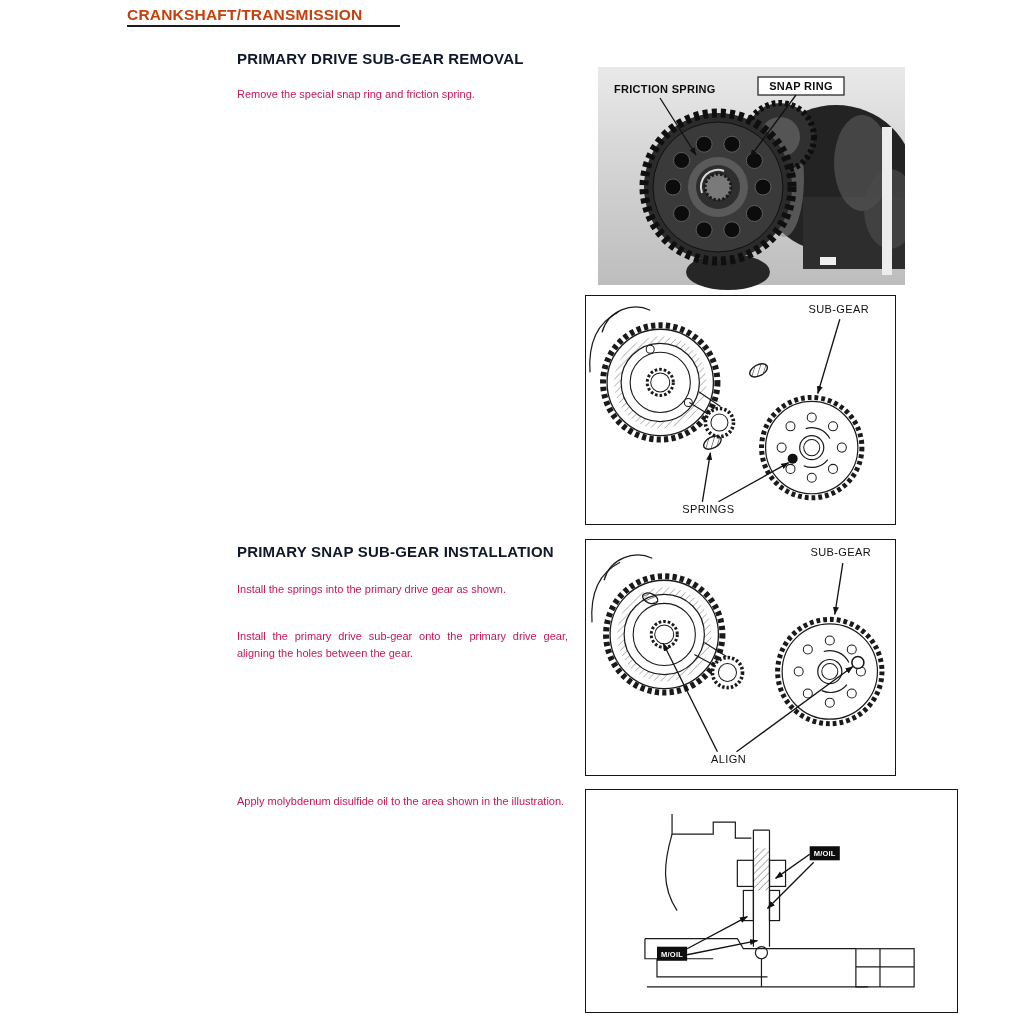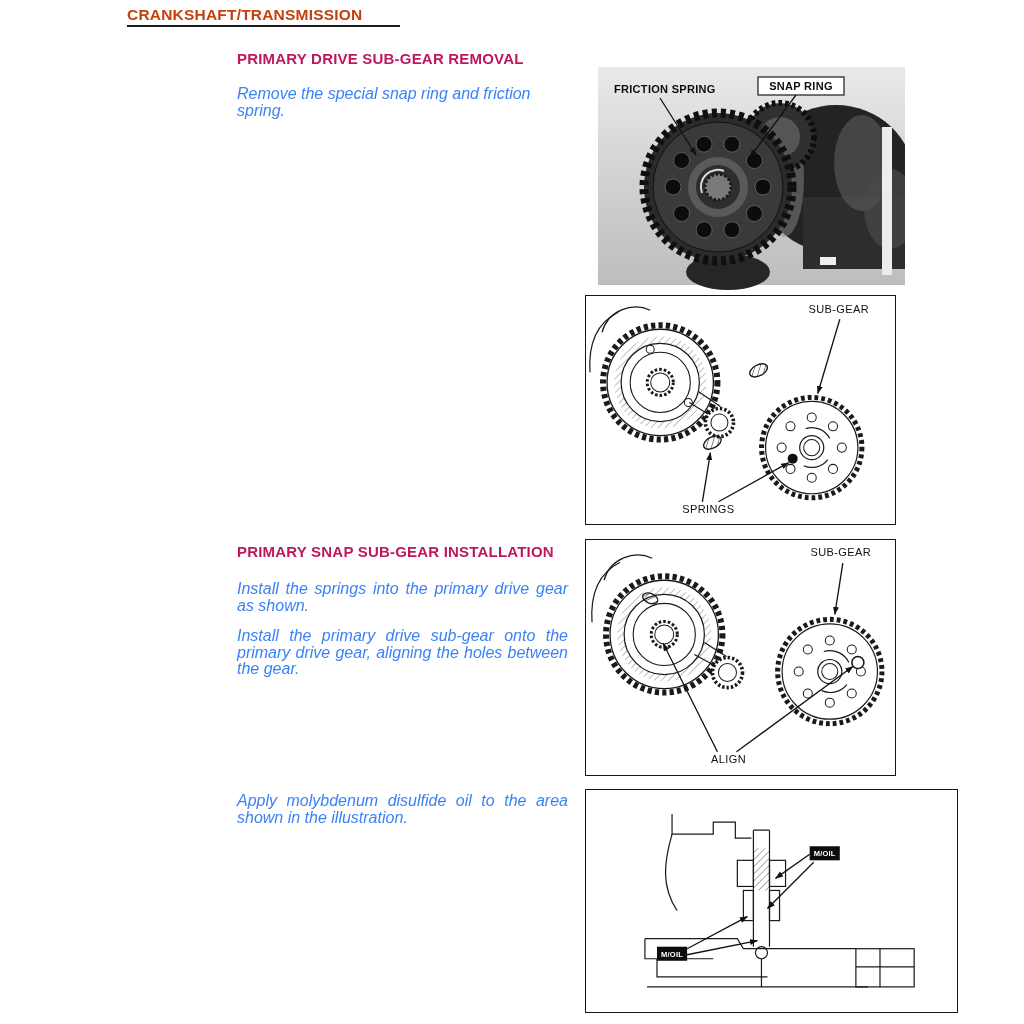--- a/index.html
+++ b/index.html
@@ -11,25 +11,25 @@
   .page { position:absolute; inset:0; background:#fff; }
 
   .page-header {
     position:absolute; left:127px; top:6px;
     font-size:15.5px; font-weight:bold; letter-spacing:.2px; color:#c2410c;
   }
   .header-rule {
     position:absolute; left:127px; top:25px; width:273px; height:2.2px; background:#1c1c1c;
   }
   .h2 {
-    position:absolute; font-size:15px; font-weight:bold; letter-spacing:.2px; color:#be185d;
+    position:absolute; font-size:15px; font-weight:bold; letter-spacing:.2px; color:#0f172a;
     width:360px;
   }
   .para {
-    position:absolute; font-size:16px; line-height:16.5px; color:#3b82f6; width:331px;font-style:italic;
+    position:absolute; font-size:11px; line-height:16.5px; color:#be185d; width:331px;
   }
   .just { text-align:justify; text-align-last:left; }
 
   .fig {
     position:absolute; border:1.6px solid #151515; background:#fff;
   }
   .fig svg, .photo svg { display:block; width:100%; height:100%; }
   .photo { position:absolute; }
 
   .figlabel {

